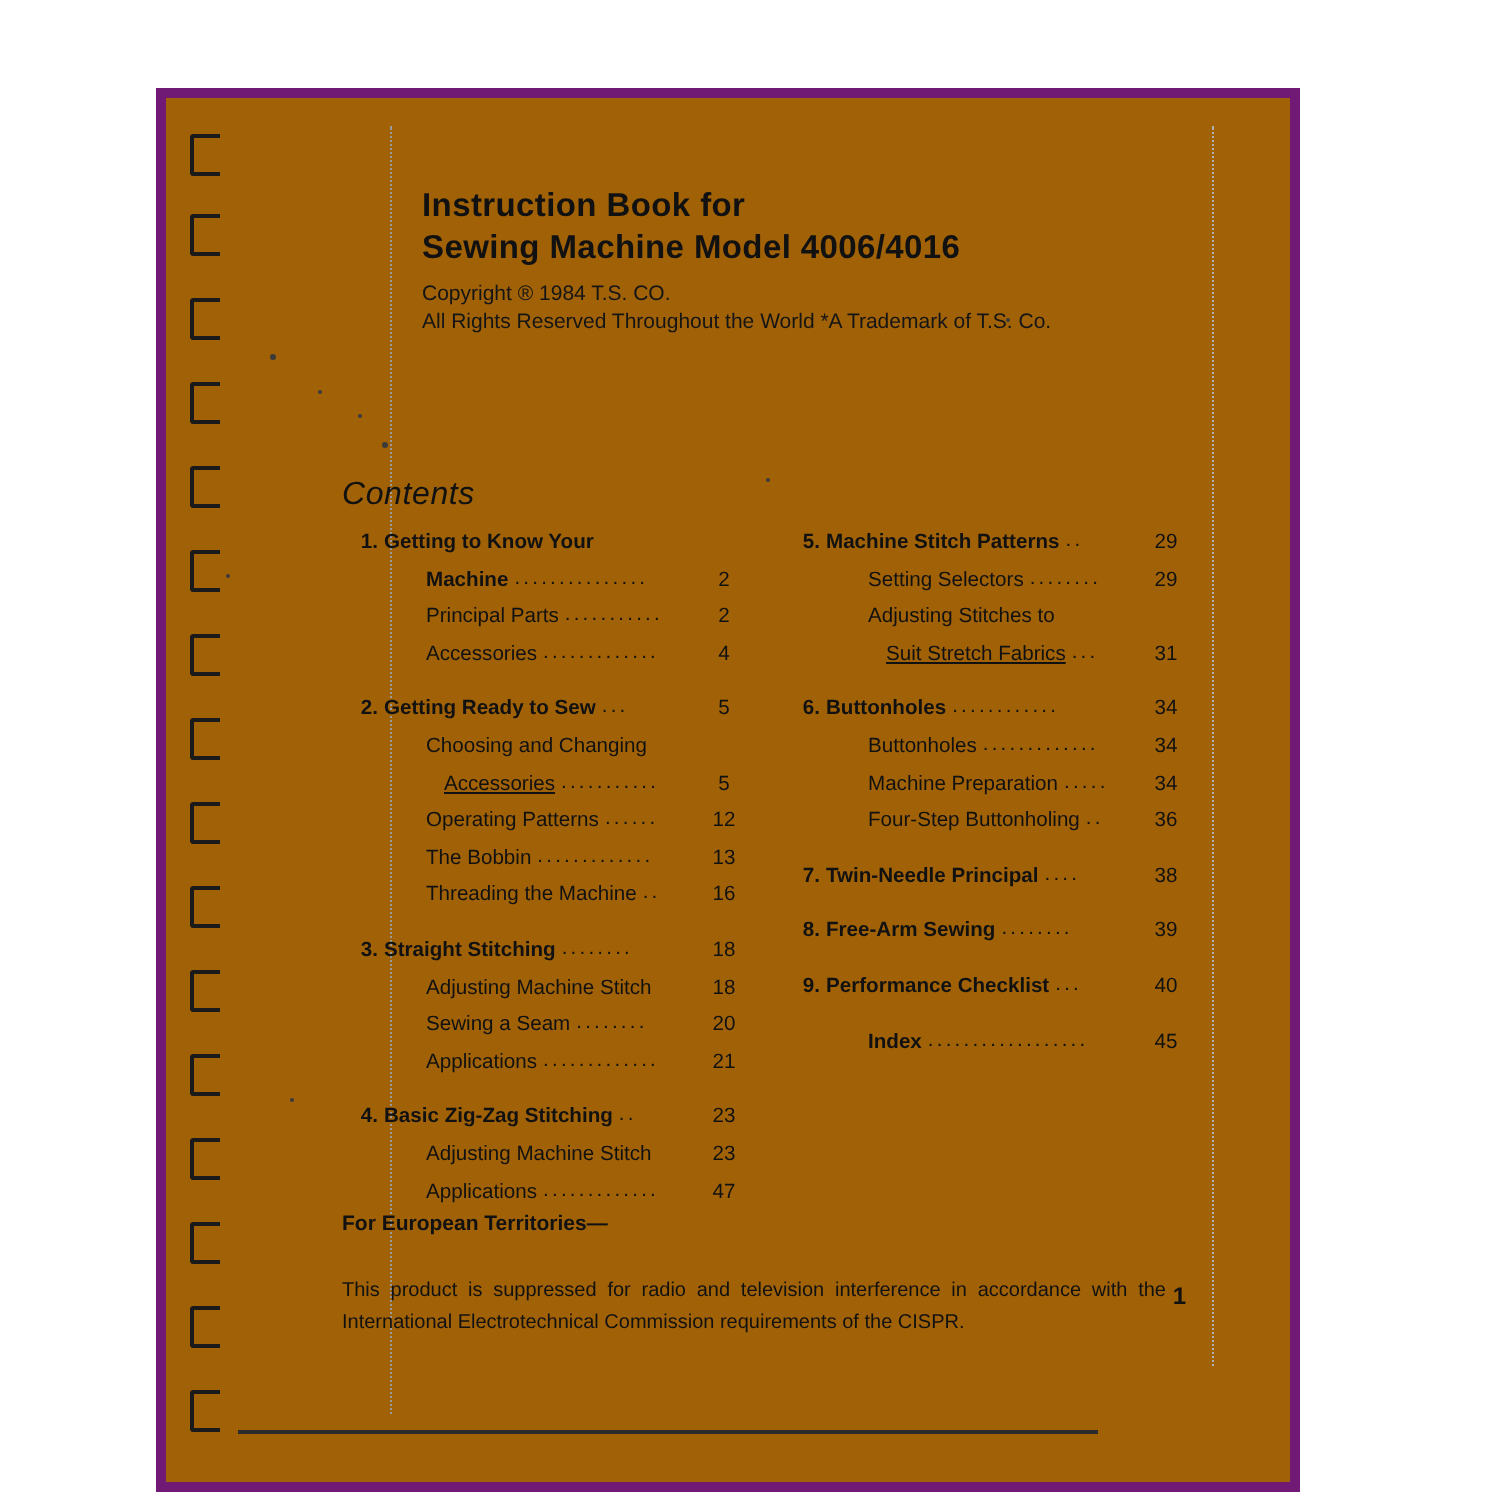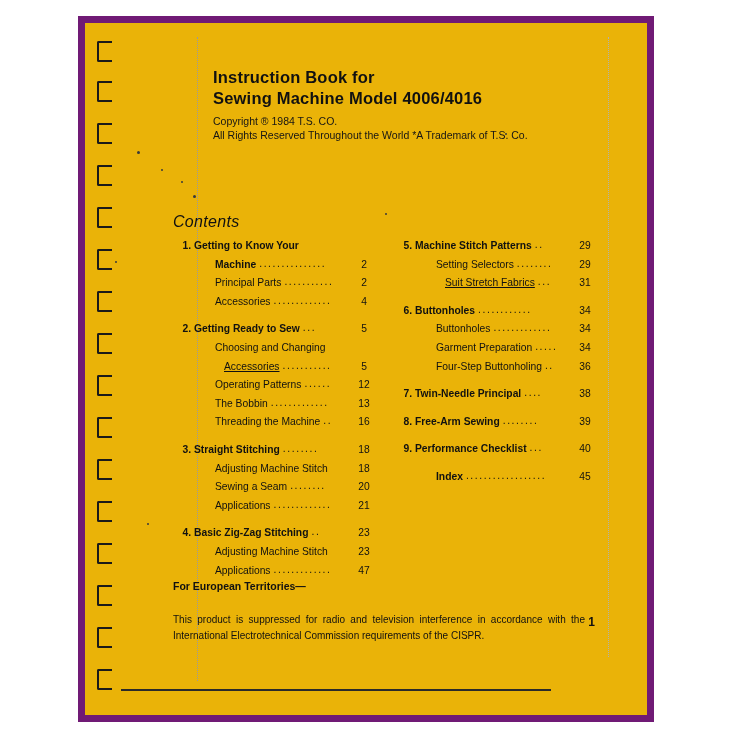--- a/index.html
+++ b/index.html
@@ -9,25 +9,25 @@
   body {
     width: 750px;
     height: 750px;
     background: #ffffff;
     font-family: "Liberation Sans", sans-serif;
     overflow: hidden;
   }
   .page {
     position: absolute;
     left: 78px;
-    top: 16px;
+    top: 44px;
     width: 562px;
     height: 692px;
-    background: #eab308;
-    border: 7px solid #701a75;
+    background: #a16207;
+    border: 5px solid #701a75;
     box-shadow: 0 0 0 0 #fff;
   }
   
   .binder-col {
     position: absolute;
     left: 12px;
     top: 10px;
     width: 26px;
     height: 672px;
   }
@@ -349,39 +349,45 @@
           <span class="pg">29</span>
         </div>
         <div class="toc-entry">
           <span class="num blank"></span>
           <span class="label indent1">Setting Selectors</span>
           <span class="dots">........</span>
           <span class="pg">29</span>
         </div>
         <div class="toc-entry">
           <span class="num blank"></span>
+          <span class="label indent1">Adjusting Stitches to</span>
+          <span class="dots"></span>
+          <span class="pg"></span>
+        </div>
+        <div class="toc-entry">
+          <span class="num blank"></span>
           <span class="label indent2">Suit Stretch Fabrics</span>
           <span class="dots">...</span>
           <span class="pg">31</span>
         </div>
         <div class="toc-entry gap">
           <span class="num">6.</span>
           <span class="label b">Buttonholes</span>
           <span class="dots">............</span>
           <span class="pg">34</span>
         </div>
         <div class="toc-entry">
           <span class="num blank"></span>
           <span class="label indent1">Buttonholes</span>
           <span class="dots">.............</span>
           <span class="pg">34</span>
         </div>
         <div class="toc-entry">
           <span class="num blank"></span>
-          <span class="label indent1">Garment Preparation</span>
+          <span class="label indent1">Machine Preparation</span>
           <span class="dots">.....</span>
           <span class="pg">34</span>
         </div>
         <div class="toc-entry">
           <span class="num blank"></span>
           <span class="label indent1">Four-Step Buttonholing</span>
           <span class="dots">..</span>
           <span class="pg">36</span>
         </div>
         <div class="toc-entry gap">

